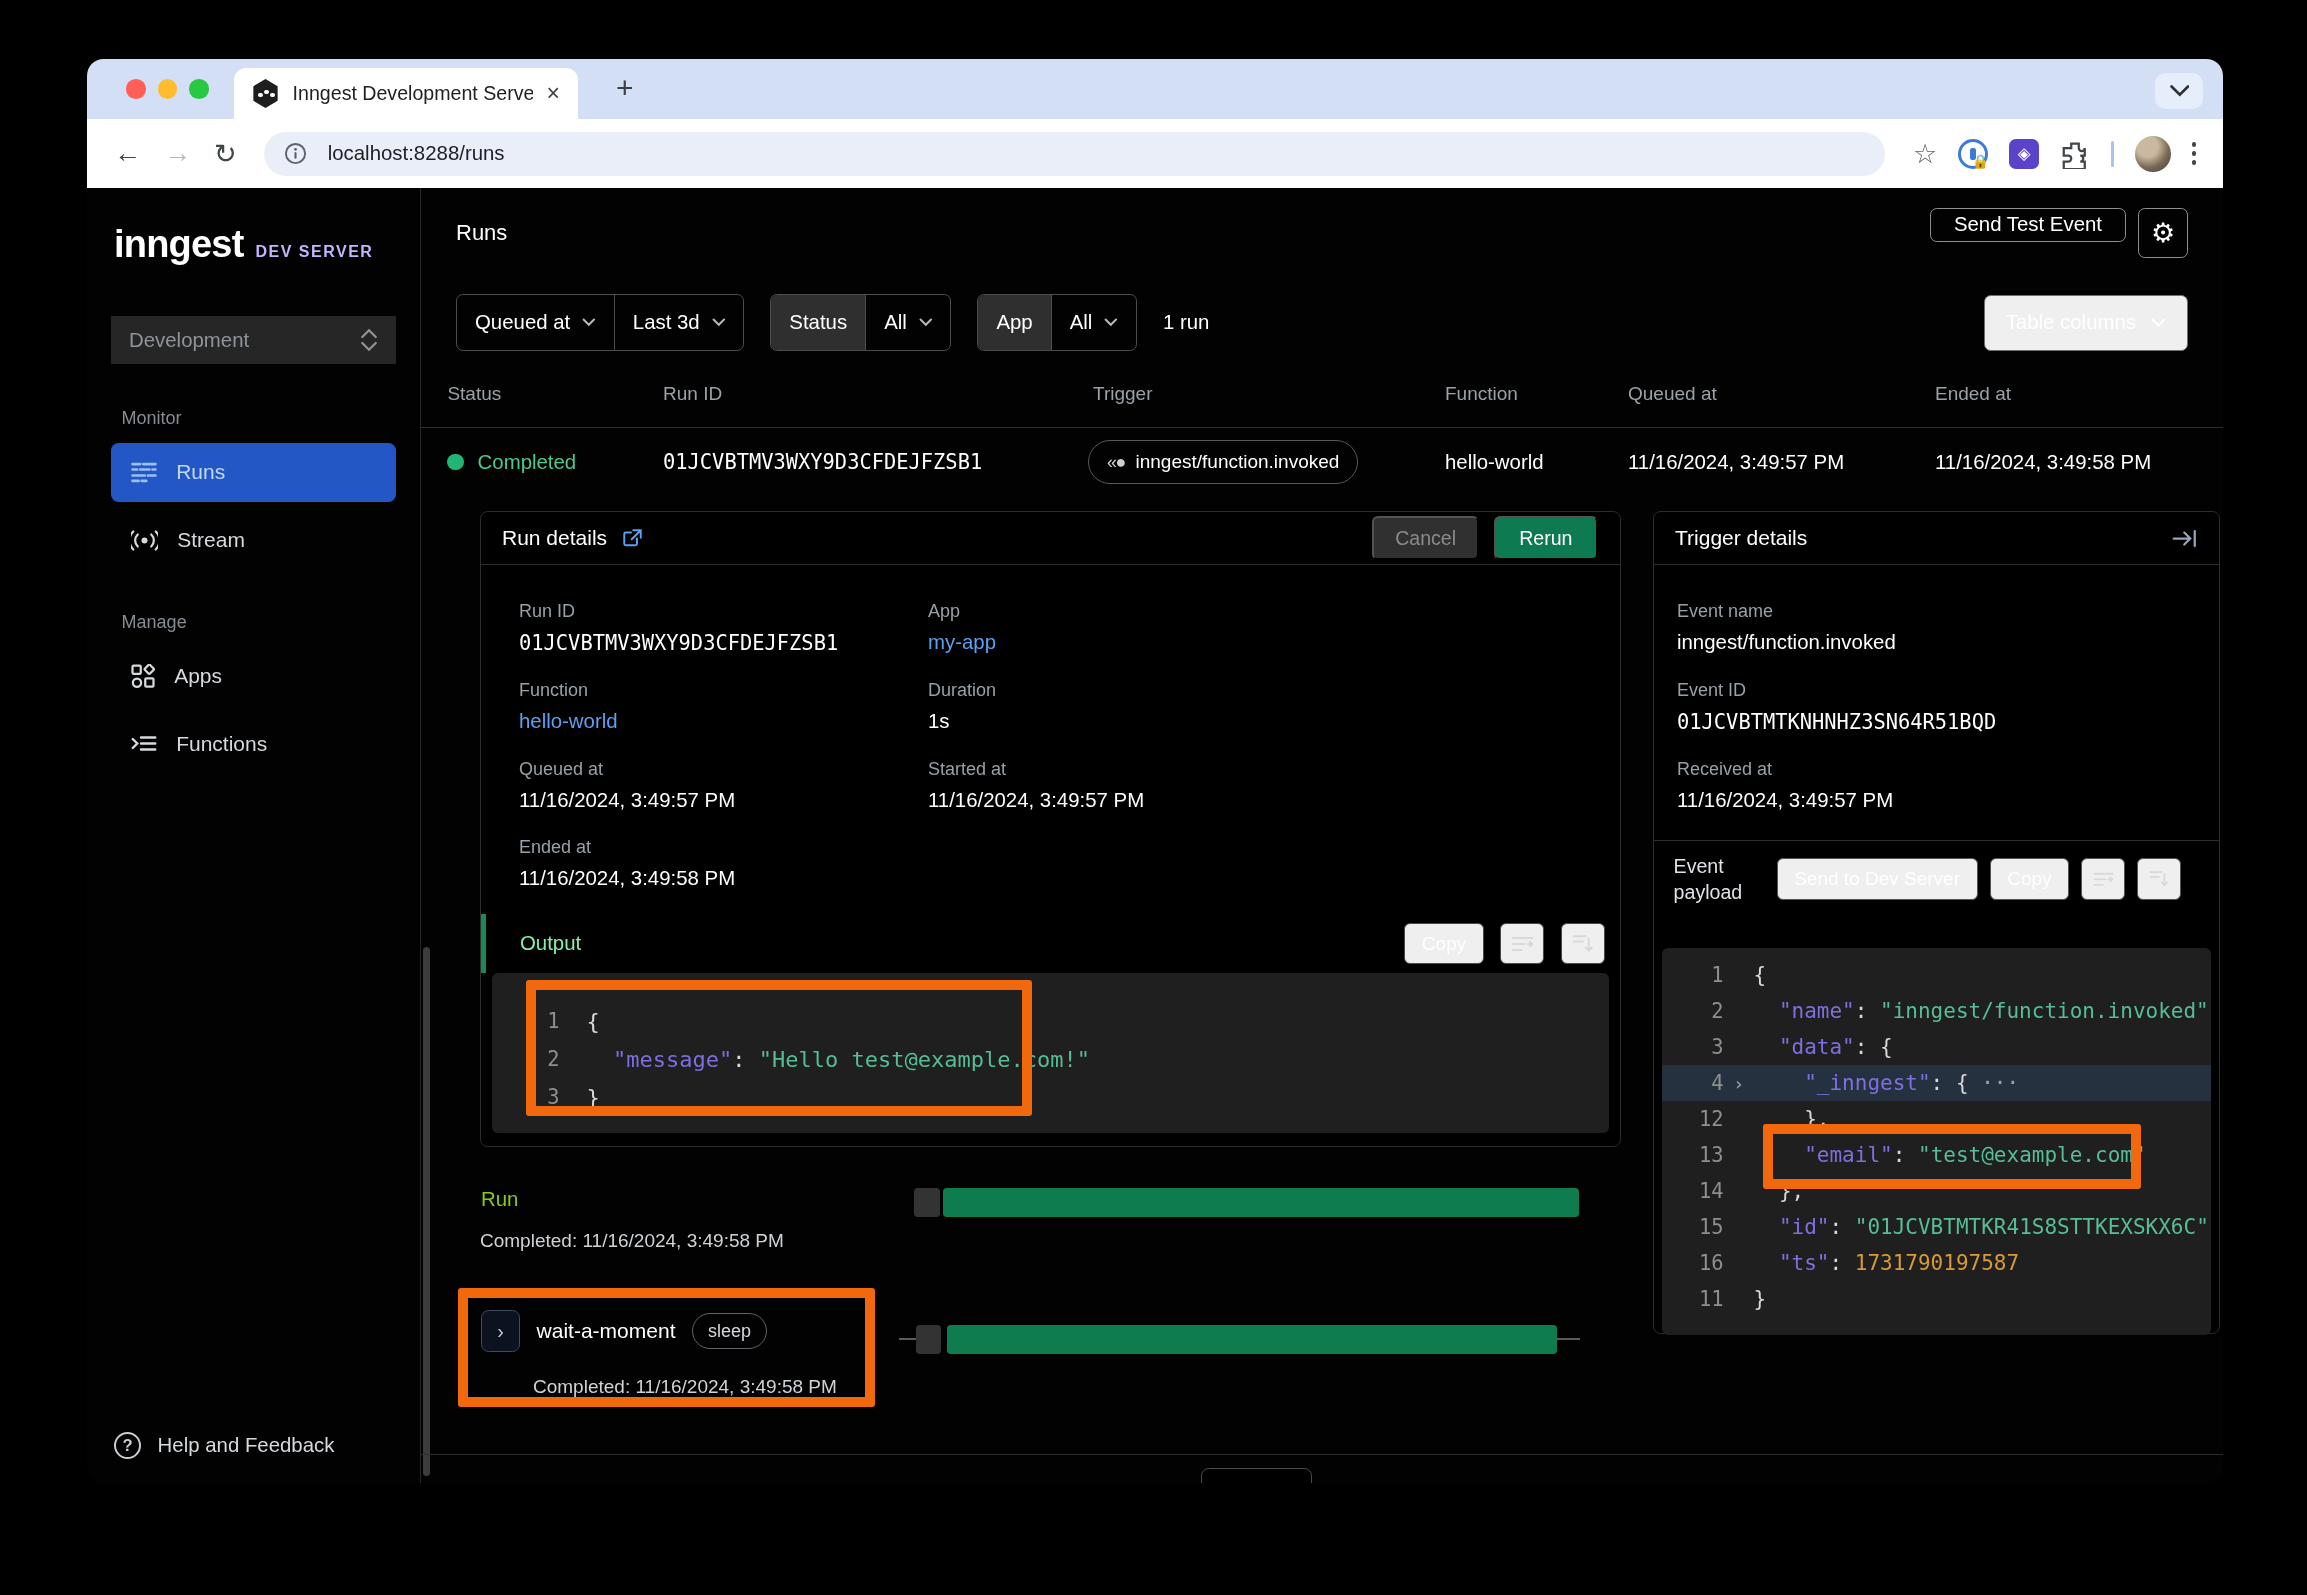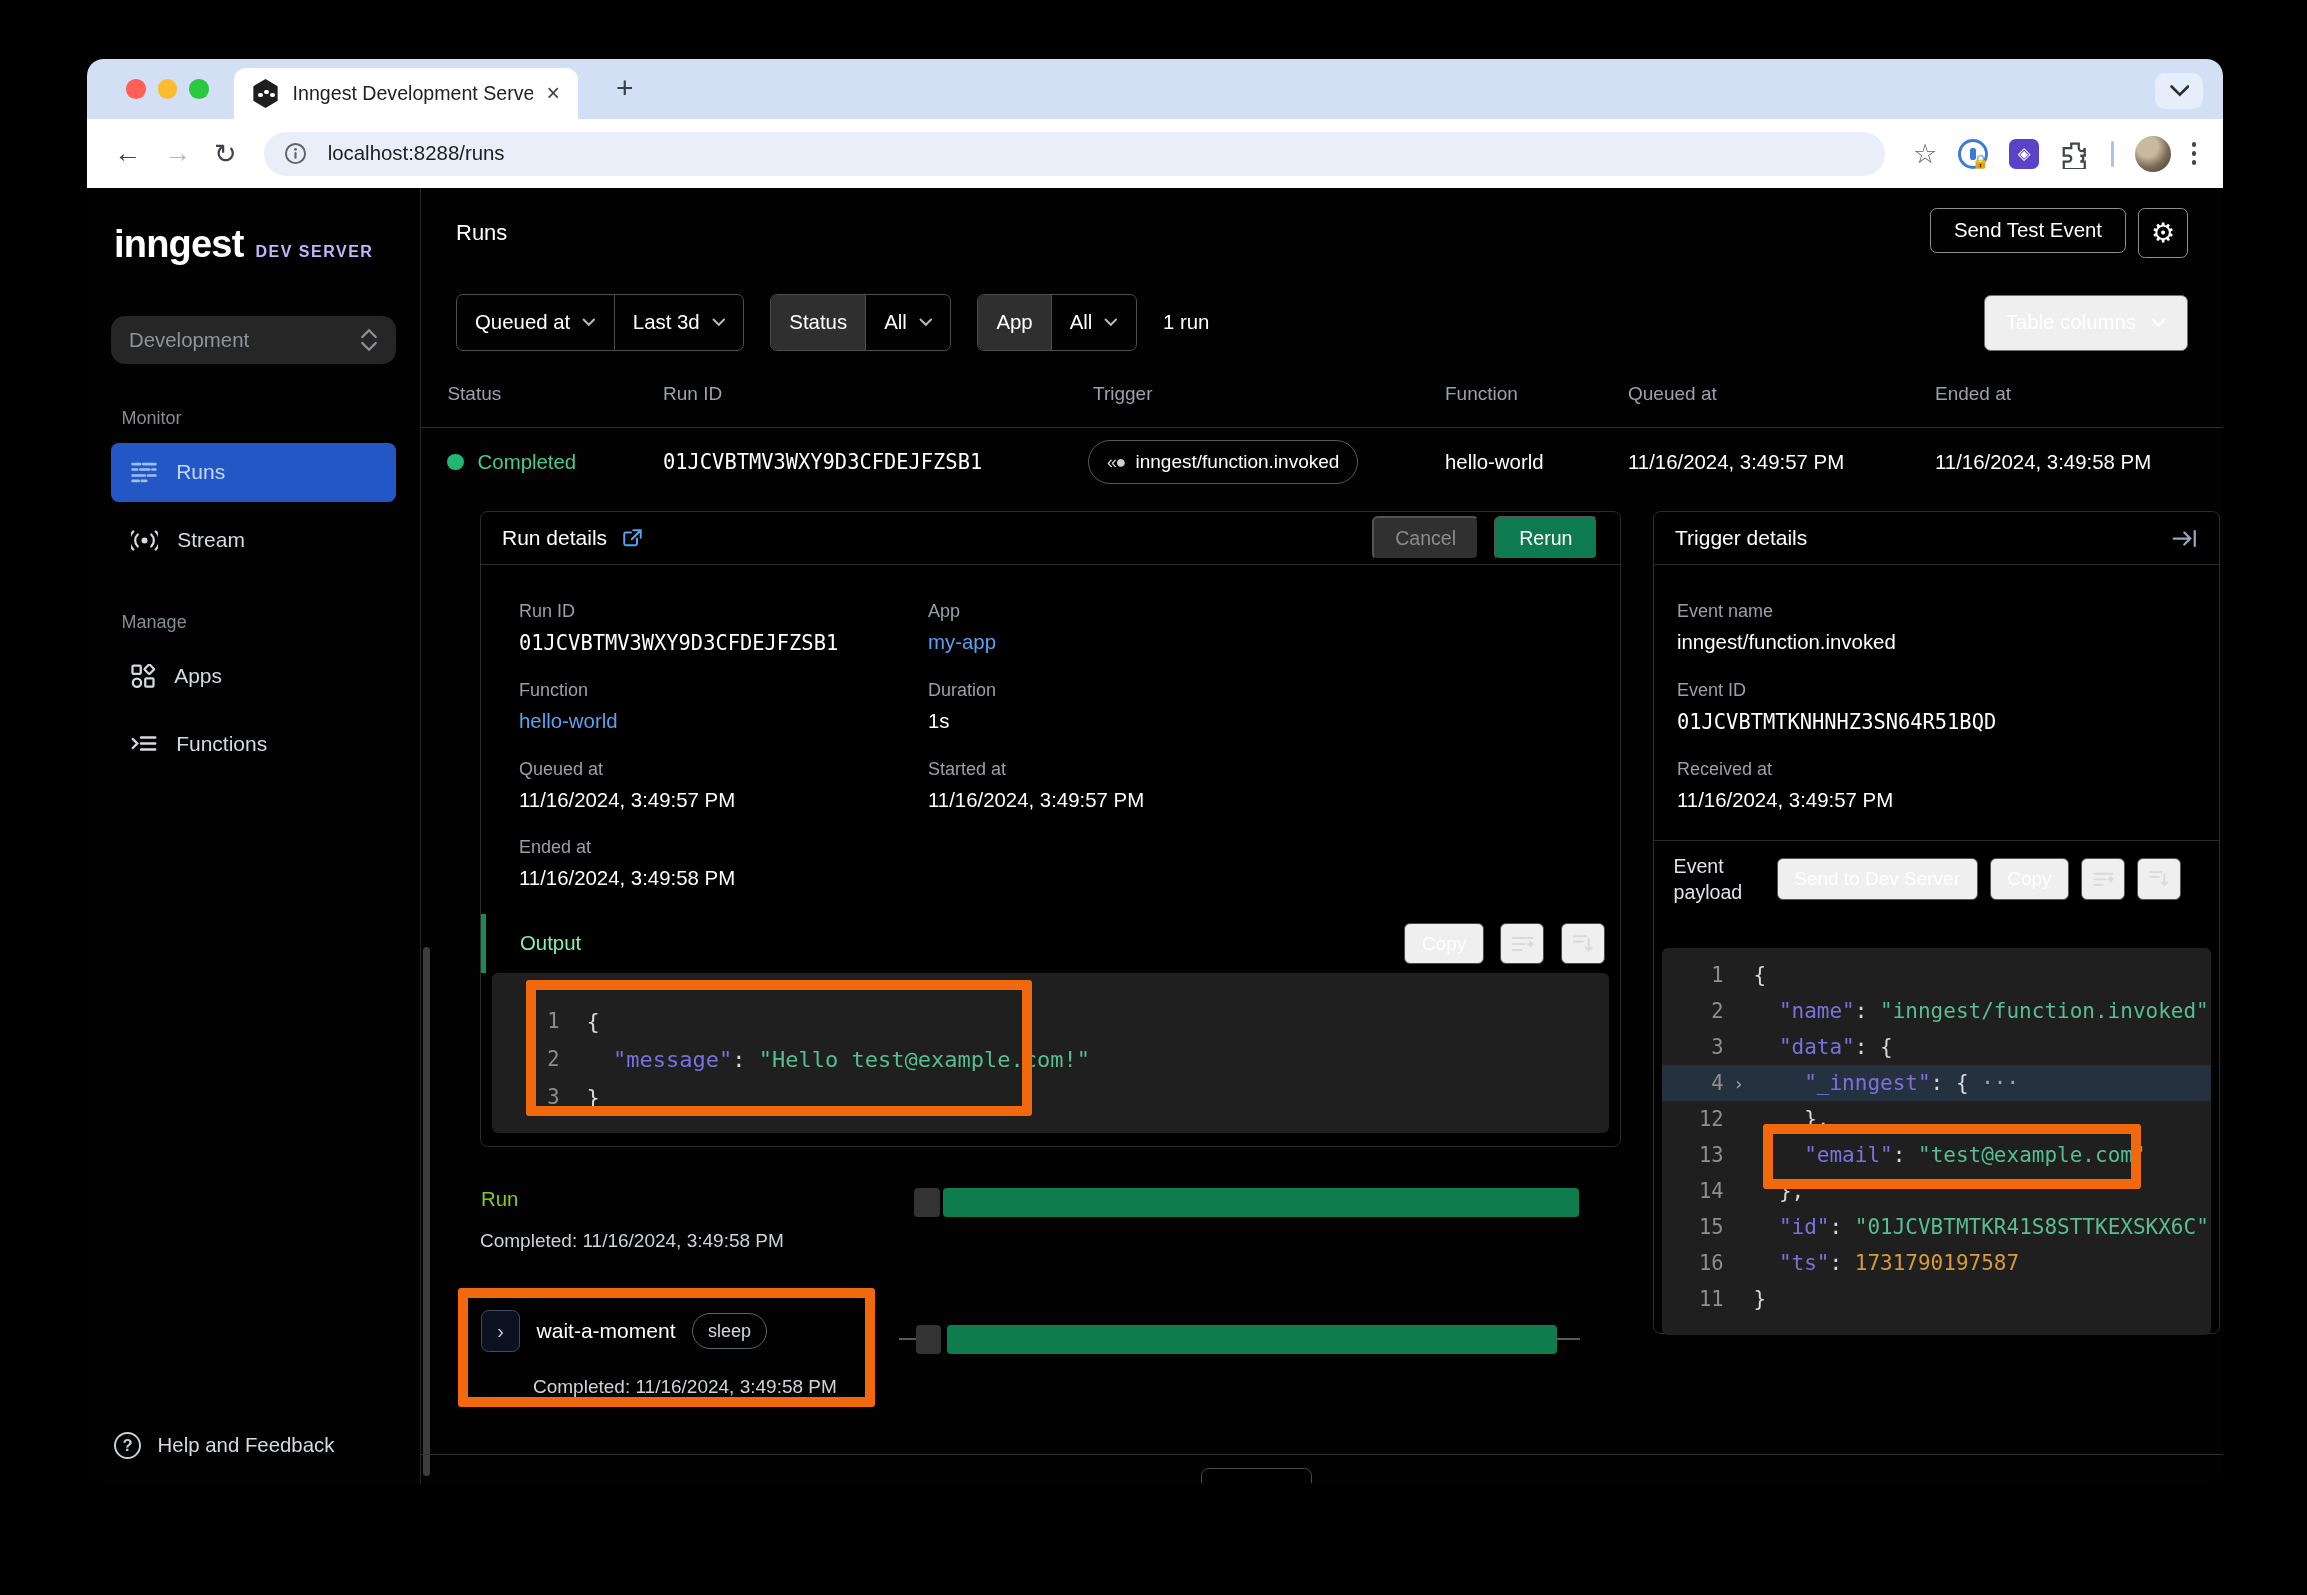--- a/index.html
+++ b/index.html
@@ -48,39 +48,39 @@
   .kebab i { width:4.5px; height:4.5px; border-radius:50%; background:#424548; }
 
   
   .app { flex:1; display:flex; background:#020202; color:#e3e6ea; min-height:0; }
 
   
   .sidebar { width:334px; flex:none; border-right:1.5px solid #262626; position:relative; padding:0 24px; }
   .logo-row { margin-top:35px; display:flex; align-items:baseline; gap:12px; padding-left:3px; }
   .logo { font-size:38px; font-weight:800; letter-spacing:-0.8px; color:#fff; }
   .logo-badge { font-size:16px; font-weight:700; letter-spacing:1.5px; color:#c4b5fd; }
-  .envsel { margin-top:50px; height:48px; background:#262626; border-radius:14px; display:flex; align-items:center;
+  .envsel { margin-top:50px; height:48px; background:#262626; border-radius:0; display:flex; align-items:center;
             justify-content:space-between; padding:12px 18px; font-size:20.4px; color:#8f949b; }
   .navlabel { margin:44px 0 13.6px 10.6px; font-size:18px; color:#878c93; }
   .navlabel.second { margin-top:42px; }
   .navitem { height:59px; border-radius:7.6px; display:flex; align-items:center; gap:19.6px; padding:0 19.6px;
              font-size:21px; color:#d6d9dd; margin-bottom:9px; }
   .navitem.active { background:#2257c5; color:#c3d9fb; }
   .navitem svg { flex:none; }
   .help-row { position:absolute; left:27px; bottom:24px; display:flex; align-items:center; gap:16.6px;
               font-size:20.4px; color:#d6d9dd; }
   .qcircle { width:27px; height:27px; border:2.3px solid #c9cdd2; border-radius:50%; display:flex; align-items:center;
              justify-content:center; font-size:16.6px; font-weight:700; color:#c9cdd2; }
 
   
   .main { flex:1; position:relative; min-width:0; }
   .main-header { display:flex; align-items:center; padding:19.6px 35px 0 35px; }
   .page-title { font-size:22px; color:#fff; }
   .header-actions { margin-left:auto; display:flex; gap:12px; }
-  .btn-outline { height:45px; border:1.5px solid #8f8f8f; border-radius:6.8px; color:#fff; font-size:20.4px;
+  .btn-outline { height:34px; border:1.5px solid #8f8f8f; border-radius:6.8px; color:#fff; font-size:20.4px;
                  display:flex; align-items:center; justify-content:center; padding:0 23px; background:transparent; }
   .btn-icon-sq { width:50px; height:50px; border:1.5px solid #8f8f8f; border-radius:6.8px; color:#fff;
                  display:flex; align-items:center; justify-content:center; font-size:27px; background:transparent; }
 
   .filters { position:absolute; left:0; right:0; top:106px; height:57px; display:flex; align-items:center;
              padding:0 35px; gap:26px; }
   .fgroup { display:flex; height:57px; border:1.5px solid #4d4d4d; border-radius:6.8px; overflow:hidden; align-items:stretch; }
   .fcell { display:flex; align-items:center; gap:12px; padding:0 18px; font-size:20.4px; color:#fff; }
   .fcell + .fcell { border-left:1.5px solid #4d4d4d; }
   .fcell.chipped { background:#2f2f2f; border-left:none; }

